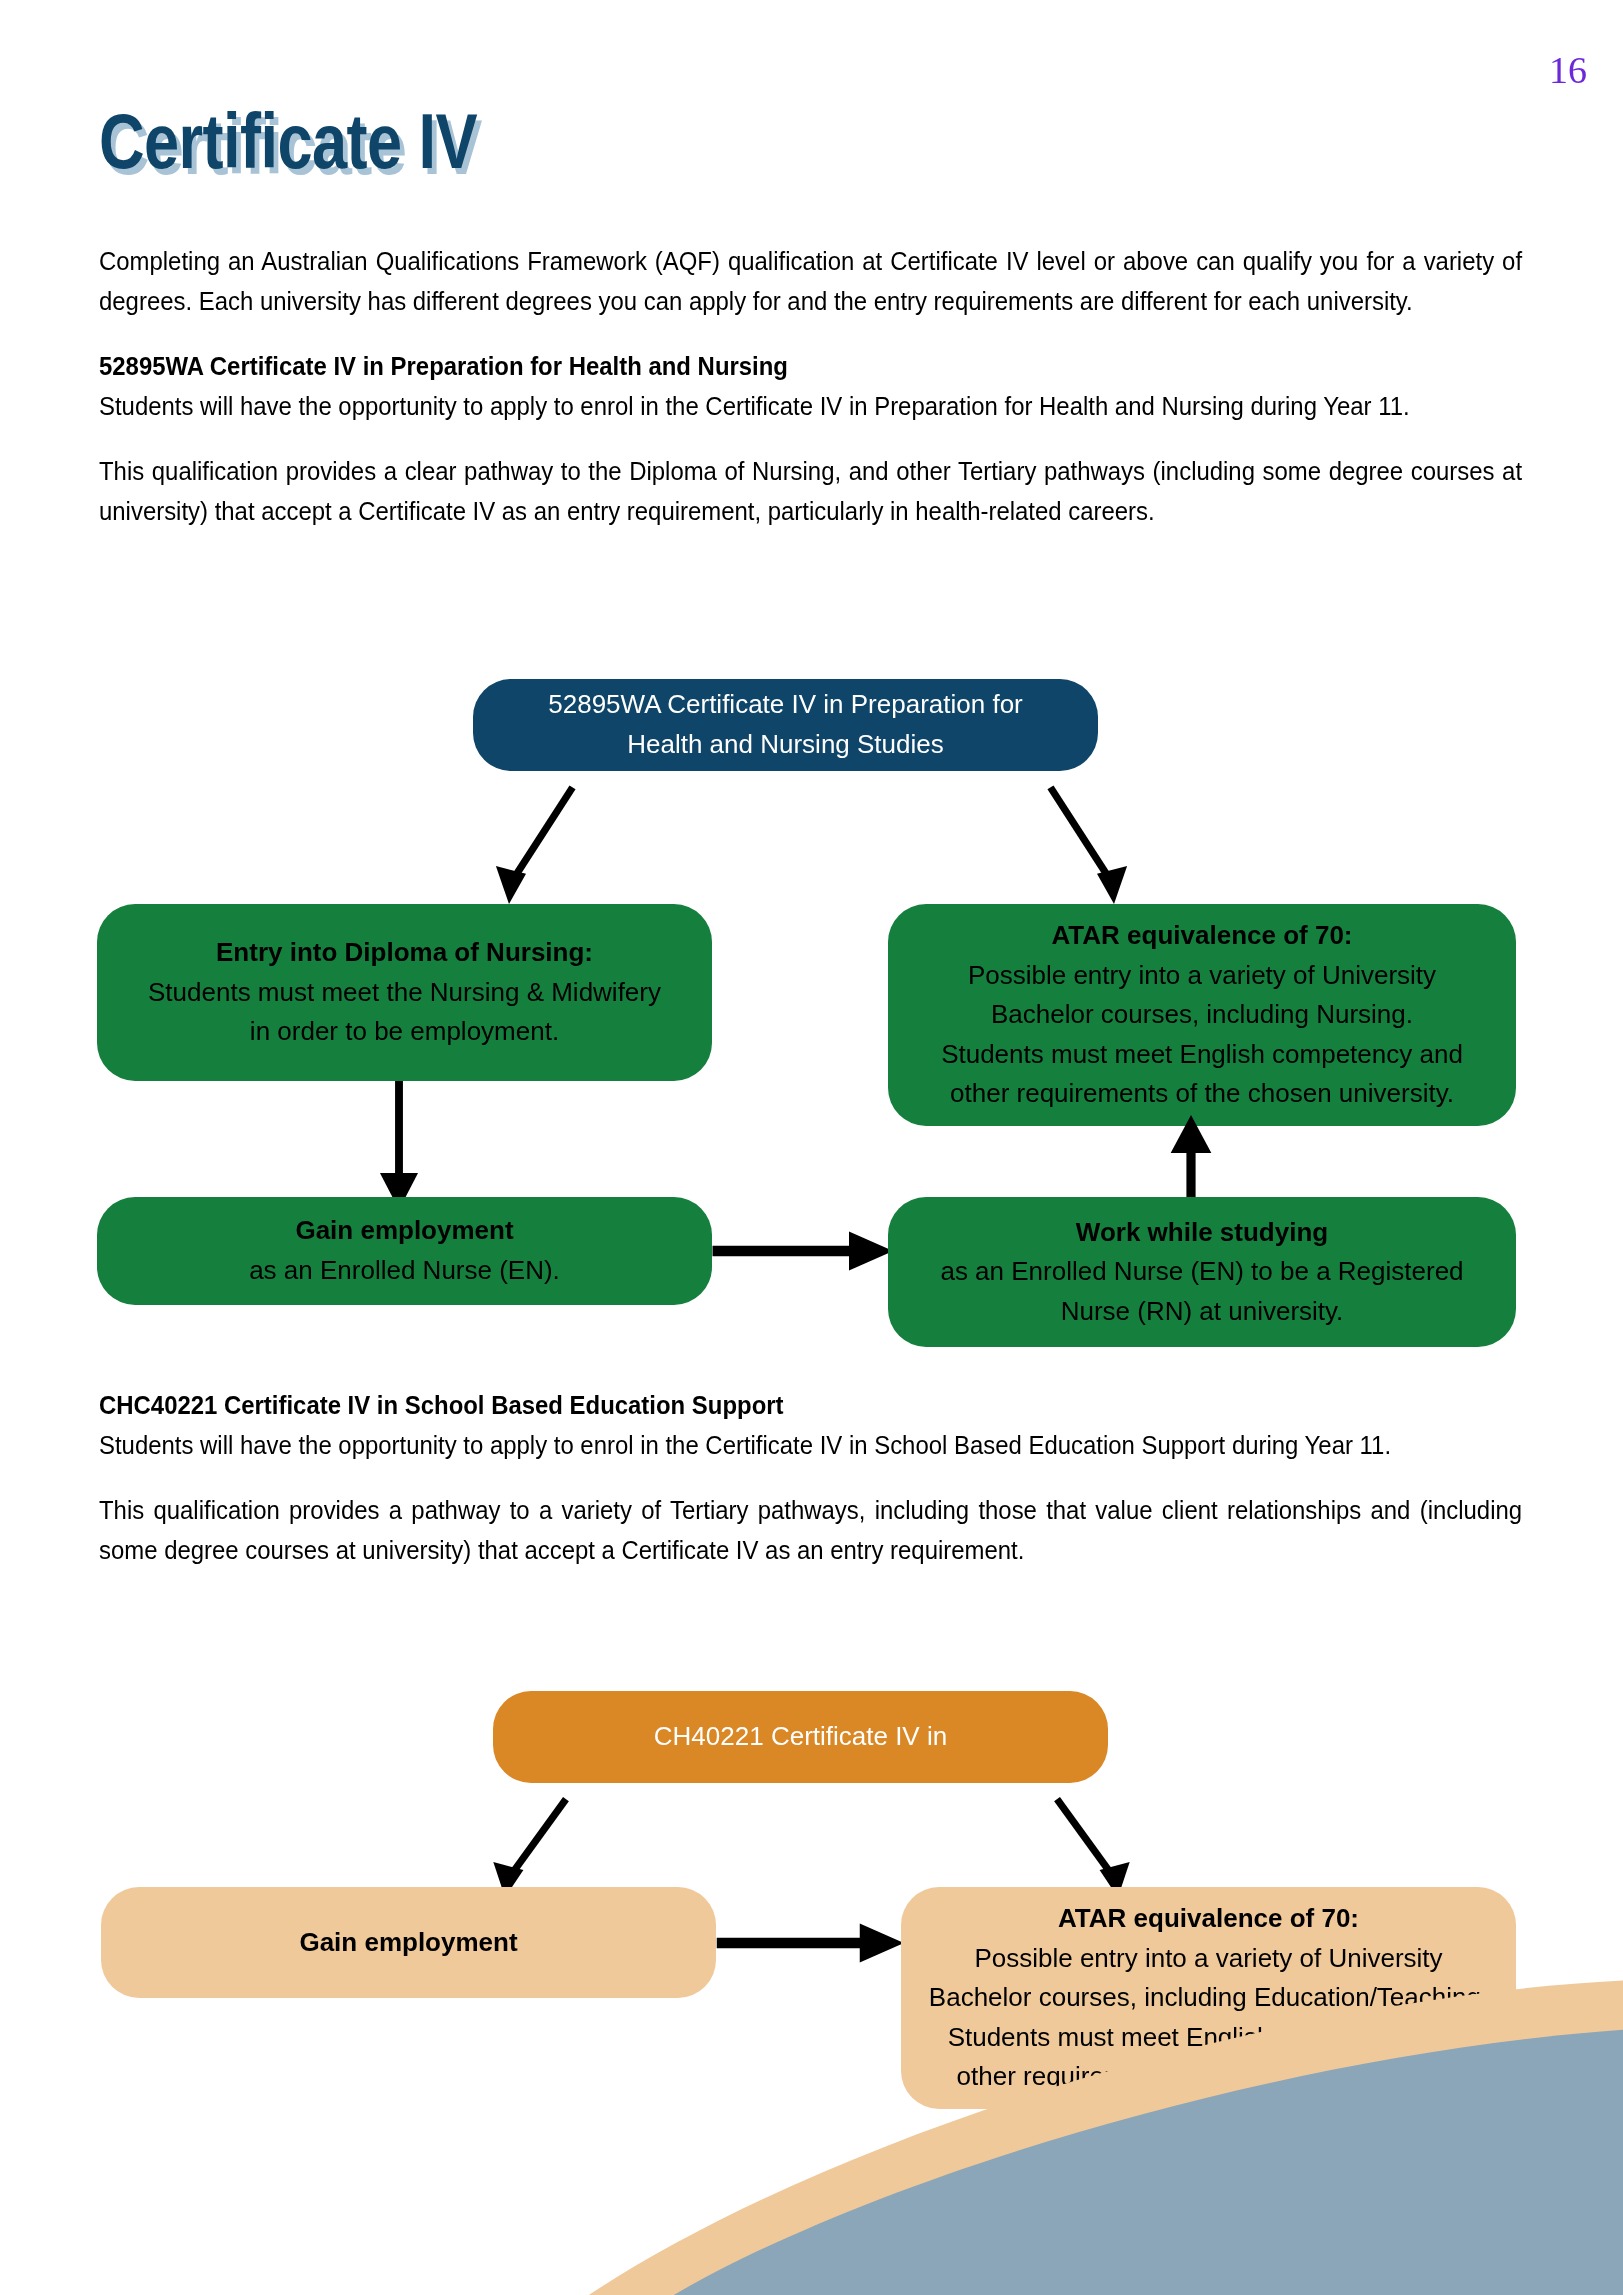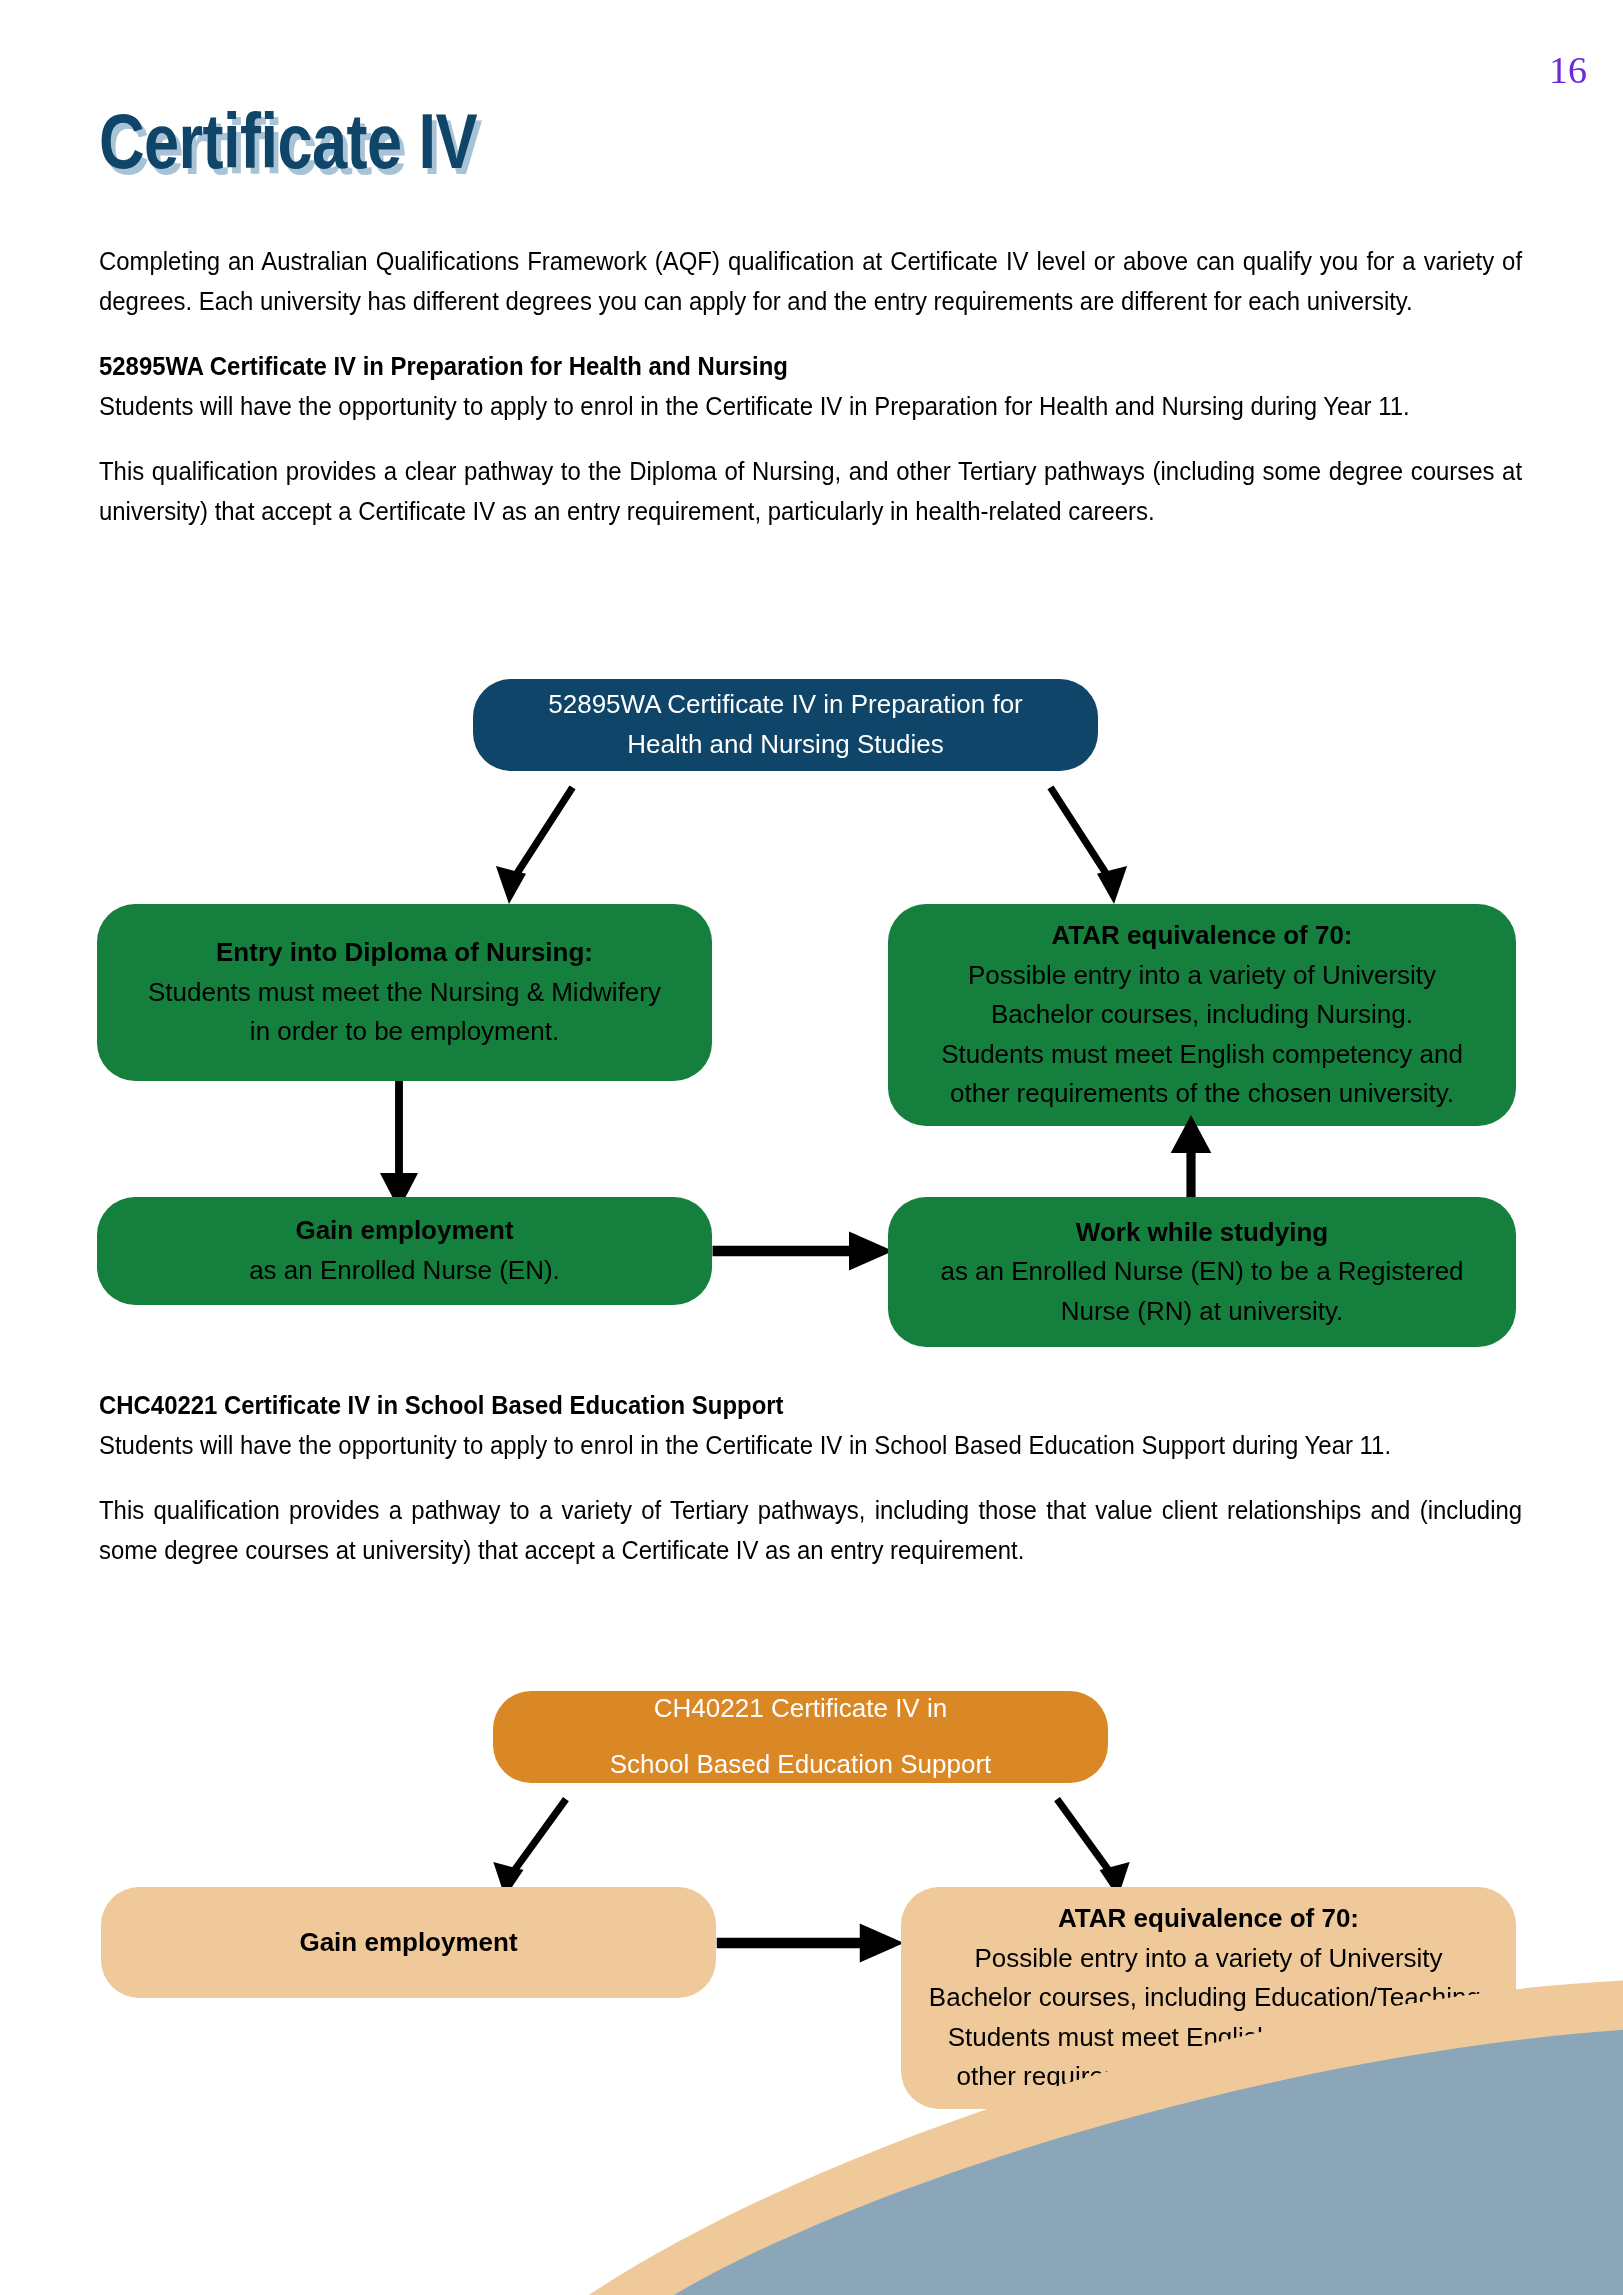--- a/index.html
+++ b/index.html
@@ -169,21 +169,20 @@
 
     <div class="spacer"></div>
 
     <p class="body">This qualification provides a pathway to a variety of Tertiary pathways, including those that value client relationships and (including some degree courses at university) that accept a Certificate IV as an entry requirement.</p>
   </div>
 
   <div class="flow" style="top:0;height:0;">
 
     <div class="node orange" style="left:493px;top:1691px;width:615px;height:92px;">
       <span class="ln">CH40221 Certificate IV in</span>
-      <span class="ln">School Based Education Support</span>
     </div>
 
     <div class="arrow" style="left:471px;top:1794px;width:131px;height:108px;">
       <svg width="131" height="108" viewBox="0 0 200 165">
         <line x1="145" y1="8" x2="60" y2="125" stroke="#000" stroke-width="11"></line>
         <polygon points="52,158 34,104 80,116" fill="#000"></polygon>
       </svg>
     </div>
 
     <div class="arrow" style="left:1021px;top:1794px;width:131px;height:108px;">

